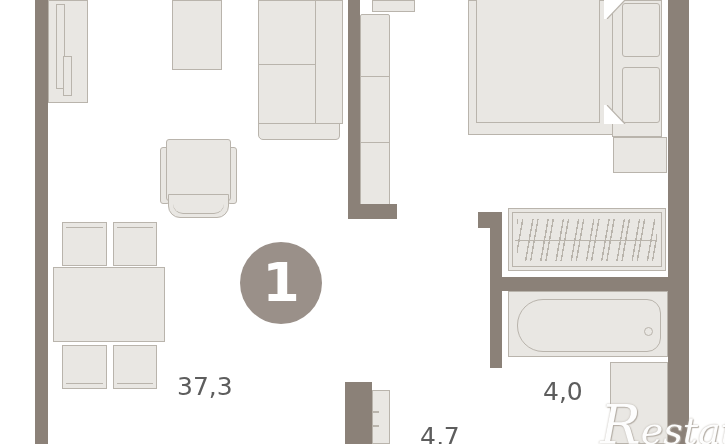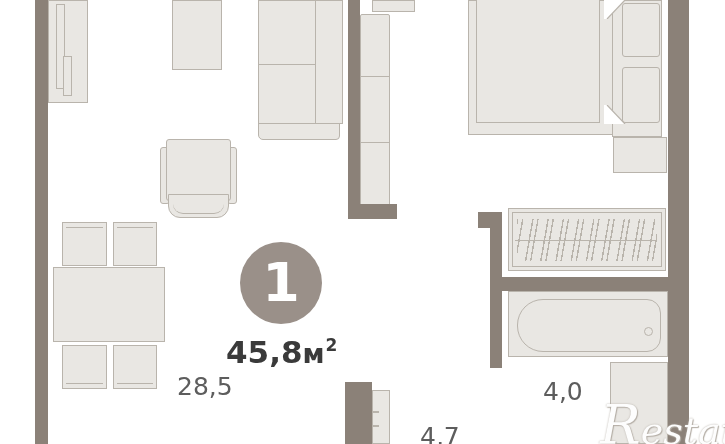--- a/index.html
+++ b/index.html
@@ -132,20 +132,19 @@
     </div>
   </div>
   <div class="furn" style="left:610px;top:362px;width:58px;height:82px"></div>
 
   <div class="furn radiator" style="left:372px;top:390px;width:18px;height:54px"></div>
 
   <div class="badge">
     <span>1</span>
   </div>
 
-  <div class="area-label"><span>45,8</span><span class="unit">м</span><sup>2</sup></div>
 
-  <div class="room-label" style="left:177px;top:372px">28,5</div>
+  <div class="room-label" style="left:177px;top:372px">37,3</div>
   <div class="room-label" style="left:543px;top:377px">4,0</div>
   <div class="room-label" style="left:420px;top:422px">4,7</div>
 
   <div class="watermark">Restate</div>
 </div>
 
 </body></html>

